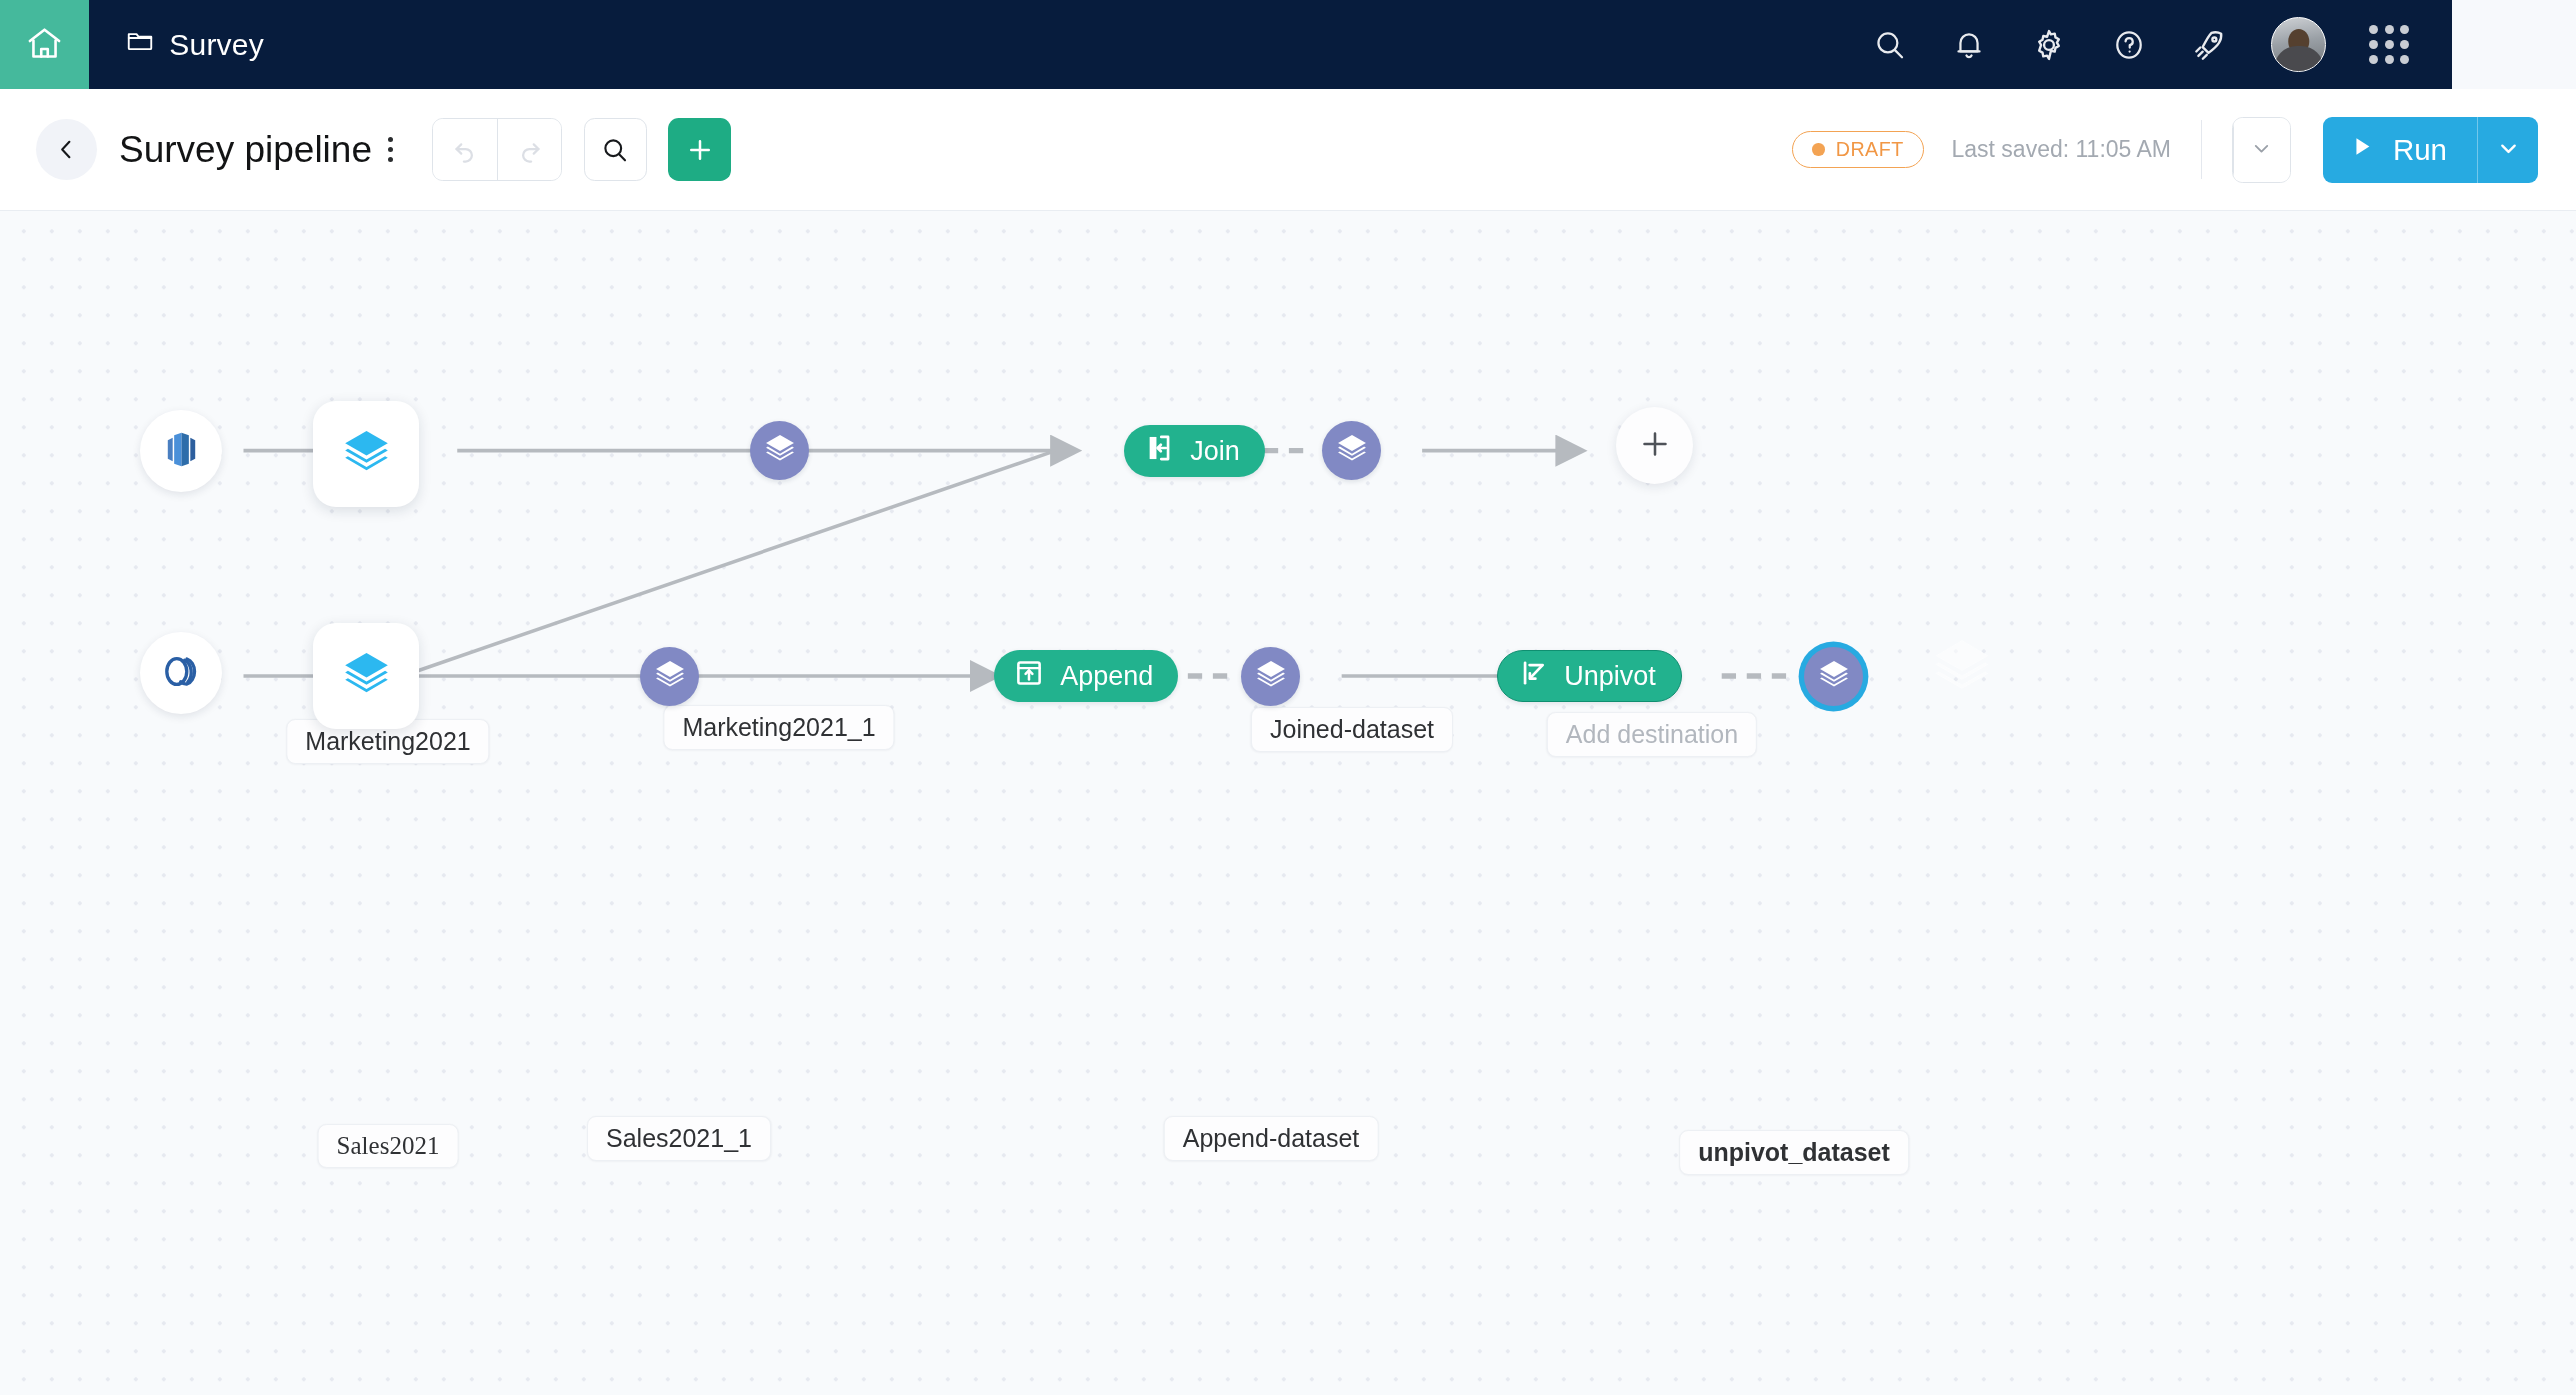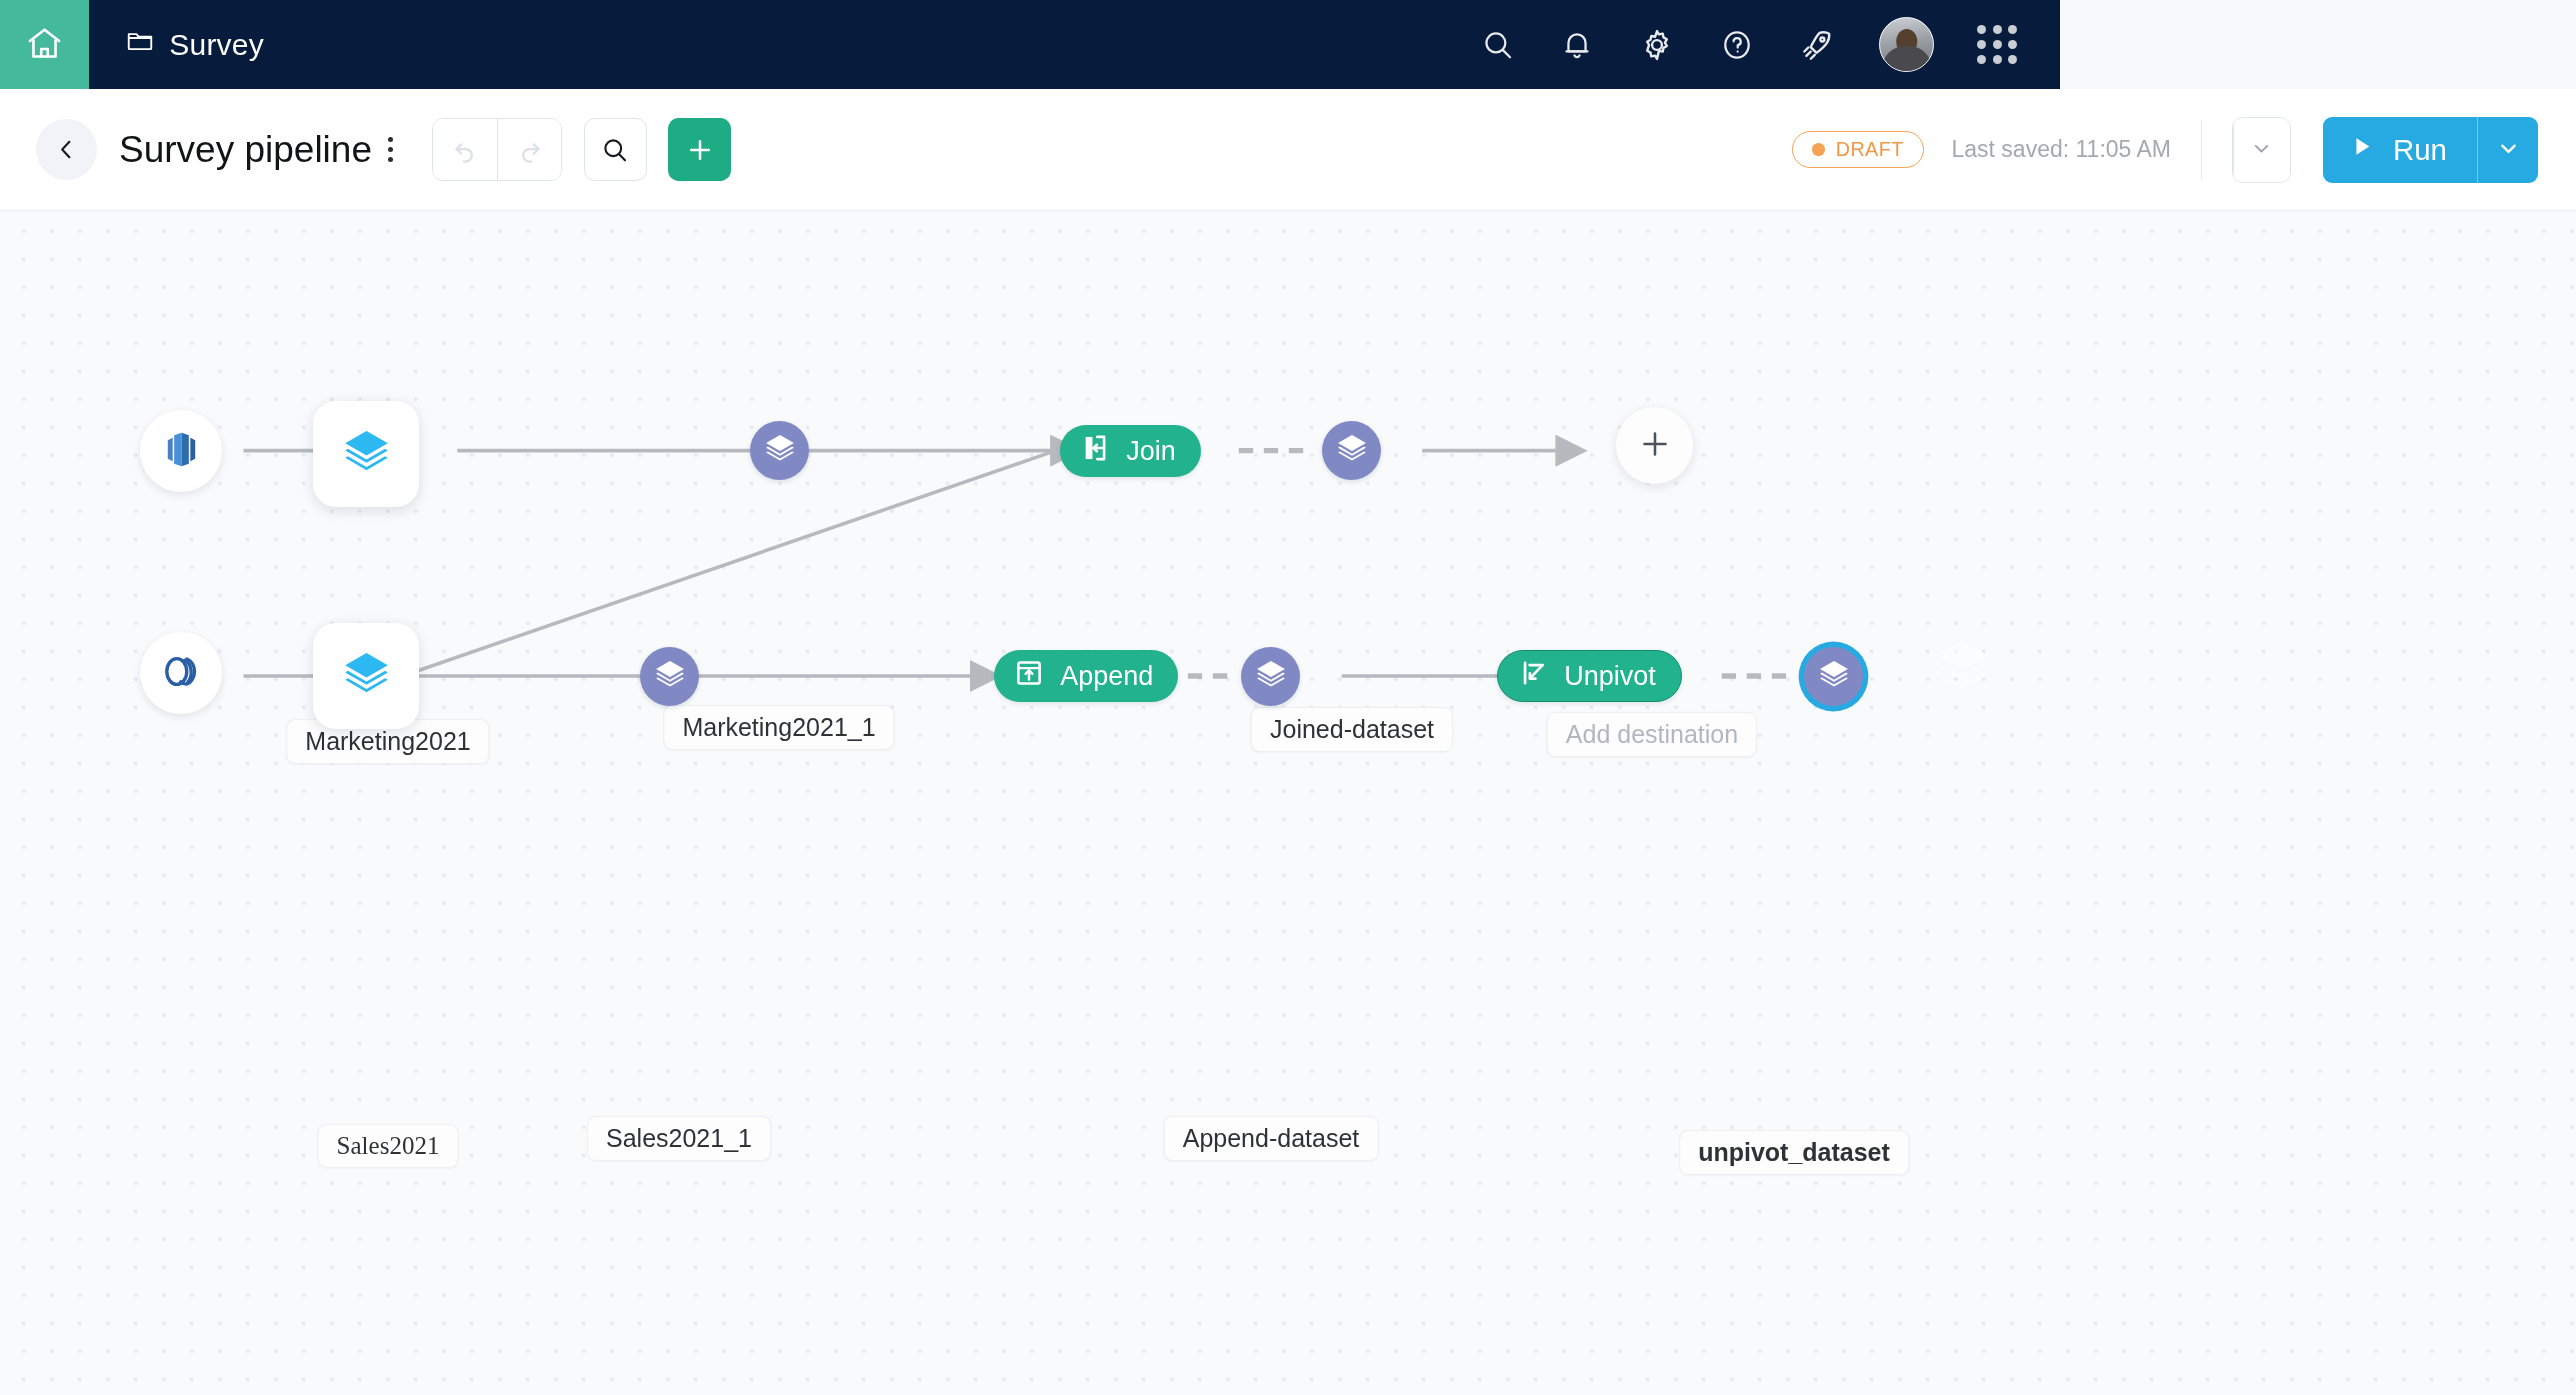--- a/index.html
+++ b/index.html
@@ -4,21 +4,21 @@
 <style>
   * { box-sizing: border-box; margin:0; padding:0; }
   html,body { width:2576px; height:1395px; overflow:hidden; }
   body {
     font-family: "Liberation Sans", sans-serif;
     background:#f7f9fc;
   }
 
   
   .topnav{
-    position:absolute; top:0; left:0; width:2060px; height:89px;
+    position:absolute; top:0; left:0; width:2452px; height:89px;
     background:#071c3d; display:flex; align-items:center;
   }
   .home-tile{
     width:89px; height:89px; background:#45b99c;
     display:flex; align-items:center; justify-content:center; flex:0 0 auto;
     cursor:pointer;
   }
   .nav-crumb{
     display:flex; align-items:center; gap:14.3px; margin-left:36px;
     color:#fff; font-size:30px; font-weight:400; letter-spacing:0.2px;
@@ -393,21 +393,21 @@
         <svg width="36" height="36" viewBox="0 0 24 24" fill="#ffffff">
           <path d="M12 2.6 2.7 8 12 13.3 21.3 8z"></path>
           <path d="M12 15.1 3.9 10.4l-1.2.7L12 16.5l9.3-5.4-1.2-.7z"></path>
           <path d="M12 18.3 3.9 13.6l-1.2.7L12 19.7l9.3-5.4-1.2-.7z"></path>
         </svg>
       </span>
     </div>
   </div>
   <div class="chip" style="left:779px; top:494px;">Marketing2021_1</div>
 
-  <div class="node" style="left:1060px; top:214px;">
+  <div class="node" style="left:1124px; top:214px;">
     <div class="pill">
       <span>
         <svg width="34" height="34" viewBox="0 0 24 24" fill="none" stroke="#ffffff" stroke-width="1.9" stroke-linecap="round" stroke-linejoin="round">
           <path d="M10.2 4.2H5.4v15.6h4.8z" fill="#ffffff" stroke="none"></path>
           <path d="M13.6 4.2h4.8v15.6h-4.8"></path>
           <path d="M16.8 12h-5.4"></path>
             <path d="M13.3 9.7 11 12l2.3 2.3"></path>
         </svg>
       </span>
       <span>Join</span>

